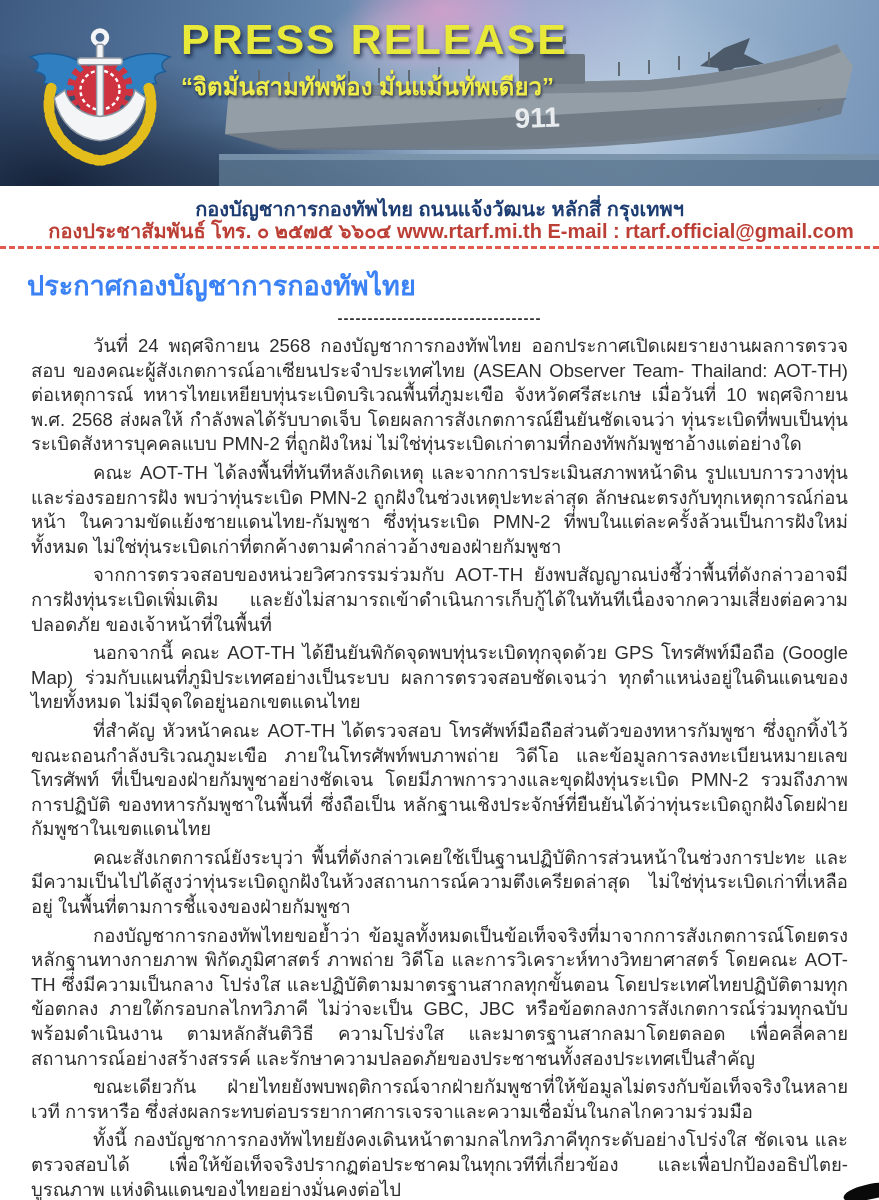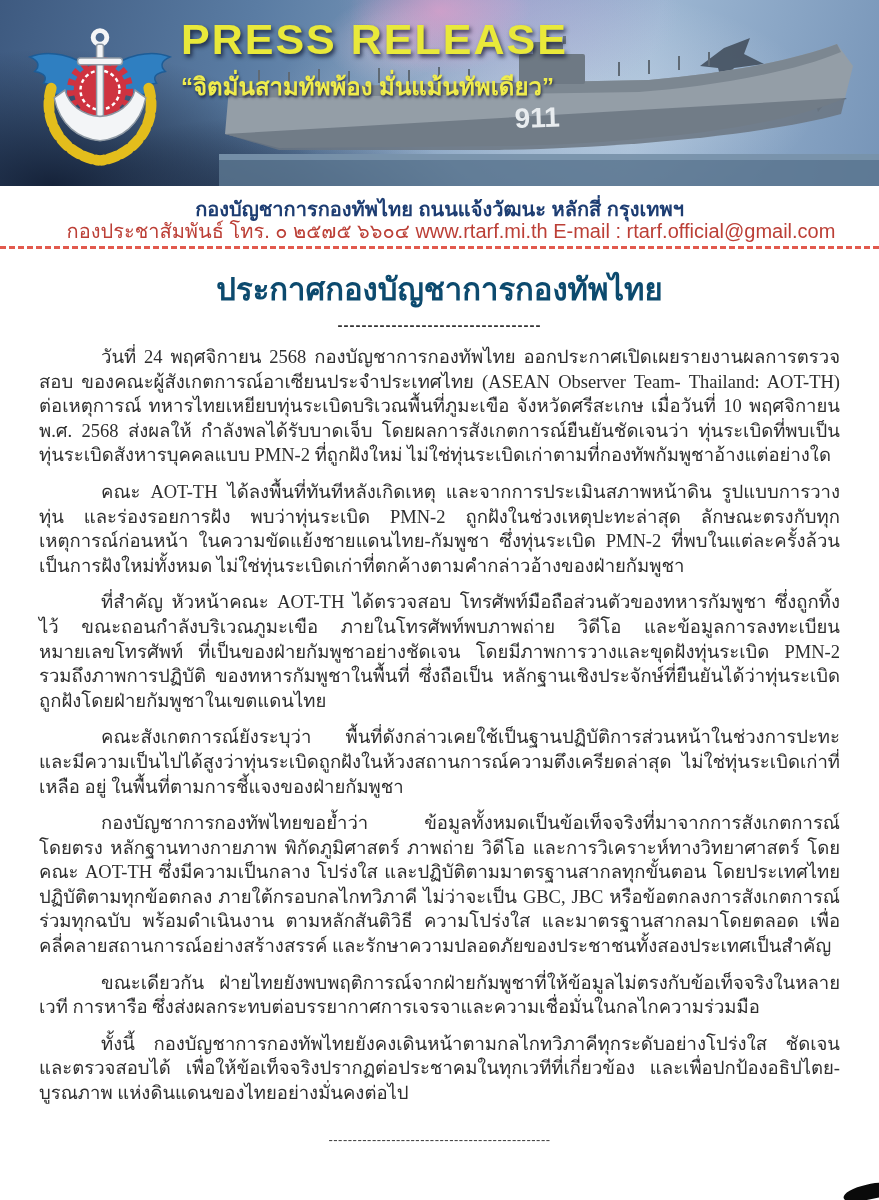--- a/index.html
+++ b/index.html
@@ -66,58 +66,57 @@
     padding-top: 13px;
     line-height: 21px;
   }
   .contact-line1 {
     font-size: 20px;
     font-weight: bold;
     color: #1d3d72;
   }
   .contact-line2 {
     font-size: 20px;
-    font-weight: normal;
+    font-weight: bold;
     color: #bc3f36;
     margin-top: 1px;
     margin-left: 23px;
   }
   .red-dashes {
     margin-top: 4px;
     border-top: 3px dashed #e25a4e;
     height: 0;
     width: 100%;
   }
 
   
   .doc { padding: 0 27px; color: #2b2b2b; }
   .doc-heading {
-    text-align: center;
-    font-size: 31px;
-    font-weight: bold;
-    color: #0c4a6e;
+    text-align: left;
+    font-size: 27px;
+    font-weight: bold;
+    color: #3b82f6;
     margin-top: 15px;
   }
   .doc-divider {
     text-align: center;
     font-size: 15px;
     font-weight: bold;
     color: #333;
     letter-spacing: 1px;
     margin-top: 2px;
   }
   .doc-body { margin-top: 8px; }
   .doc-body p {
-    margin: 12px;
+    margin: 4px;
     font-size: 18.5px;
     line-height: 24.6px;
     text-align: justify;
     text-indent: 62px;
     color: #2e2e2e;
-    font-family: Liberation Serif, serif;
   }
   .footer-divider {
     text-align: center;
     font-size: 13px;
     color: #3a3a3a;
     letter-spacing: 0.5px;
     margin-top: 26px;
   }
   .corner-mark {
     position: absolute;
@@ -212,20 +211,22 @@
   </div>
   <div class="red-dashes"></div>
 
   <div class="doc">
     <div class="doc-heading">ประกาศกองบัญชาการกองทัพไทย</div>
     <div class="doc-divider">----------------------------------</div>
 
     <div class="doc-body">
       <p>วันที่ 24 พฤศจิกายน 2568 กองบัญชาการกองทัพไทย ออกประกาศเปิดเผยรายงานผลการตรวจสอบ ของคณะผู้สังเกตการณ์อาเซียนประจำประเทศไทย (ASEAN Observer Team- Thailand: AOT-TH) ต่อเหตุการณ์ ทหารไทยเหยียบทุ่นระเบิดบริเวณพื้นที่ภูมะเขือ จังหวัดศรีสะเกษ เมื่อวันที่ 10 พฤศจิกายน พ.ศ. 2568 ส่งผลให้ กำลังพลได้รับบาดเจ็บ โดยผลการสังเกตการณ์ยืนยันชัดเจนว่า ทุ่นระเบิดที่พบเป็นทุ่นระเบิดสังหารบุคคลแบบ PMN-2 ที่ถูกฝังใหม่ ไม่ใช่ทุ่นระเบิดเก่าตามที่กองทัพกัมพูชาอ้างแต่อย่างใด</p>
       <p>คณะ AOT-TH ได้ลงพื้นที่ทันทีหลังเกิดเหตุ และจากการประเมินสภาพหน้าดิน รูปแบบการวางทุ่น และร่องรอยการฝัง พบว่าทุ่นระเบิด PMN-2 ถูกฝังในช่วงเหตุปะทะล่าสุด ลักษณะตรงกับทุกเหตุการณ์ก่อนหน้า ในความขัดแย้งชายแดนไทย-กัมพูชา ซึ่งทุ่นระเบิด PMN-2 ที่พบในแต่ละครั้งล้วนเป็นการฝังใหม่ทั้งหมด ไม่ใช่ทุ่นระเบิดเก่าที่ตกค้างตามคำกล่าวอ้างของฝ่ายกัมพูชา</p>
+      <p>จากการตรวจสอบของหน่วยวิศวกรรมร่วมกับ AOT-TH ยังพบสัญญาณบ่งชี้ว่าพื้นที่ดังกล่าวอาจมี การฝังทุ่นระเบิดเพิ่มเติม และยังไม่สามารถเข้าดำเนินการเก็บกู้ได้ในทันทีเนื่องจากความเสี่ยงต่อความปลอดภัย ของเจ้าหน้าที่ในพื้นที่</p>
+      <p>นอกจากนี้ คณะ AOT-TH ได้ยืนยันพิกัดจุดพบทุ่นระเบิดทุกจุดด้วย GPS โทรศัพท์มือถือ (Google Map) ร่วมกับแผนที่ภูมิประเทศอย่างเป็นระบบ ผลการตรวจสอบชัดเจนว่า ทุกตำแหน่งอยู่ในดินแดนของไทยทั้งหมด ไม่มีจุดใดอยู่นอกเขตแดนไทย</p>
       <p>ที่สำคัญ หัวหน้าคณะ AOT-TH ได้ตรวจสอบ โทรศัพท์มือถือส่วนตัวของทหารกัมพูชา ซึ่งถูกทิ้งไว้ ขณะถอนกำลังบริเวณภูมะเขือ ภายในโทรศัพท์พบภาพถ่าย วิดีโอ และข้อมูลการลงทะเบียนหมายเลขโทรศัพท์ ที่เป็นของฝ่ายกัมพูชาอย่างชัดเจน โดยมีภาพการวางและขุดฝังทุ่นระเบิด PMN-2 รวมถึงภาพการปฏิบัติ ของทหารกัมพูชาในพื้นที่ ซึ่งถือเป็น หลักฐานเชิงประจักษ์ที่ยืนยันได้ว่าทุ่นระเบิดถูกฝังโดยฝ่ายกัมพูชาในเขตแดนไทย</p>
       <p>คณะสังเกตการณ์ยังระบุว่า พื้นที่ดังกล่าวเคยใช้เป็นฐานปฏิบัติการส่วนหน้าในช่วงการปะทะ และมีความเป็นไปได้สูงว่าทุ่นระเบิดถูกฝังในห้วงสถานการณ์ความตึงเครียดล่าสุด ไม่ใช่ทุ่นระเบิดเก่าที่เหลือ อยู่ ในพื้นที่ตามการชี้แจงของฝ่ายกัมพูชา</p>
       <p>กองบัญชาการกองทัพไทยขอย้ำว่า ข้อมูลทั้งหมดเป็นข้อเท็จจริงที่มาจากการสังเกตการณ์โดยตรง หลักฐานทางกายภาพ พิกัดภูมิศาสตร์ ภาพถ่าย วิดีโอ และการวิเคราะห์ทางวิทยาศาสตร์ โดยคณะ AOT-TH ซึ่งมีความเป็นกลาง โปร่งใส และปฏิบัติตามมาตรฐานสากลทุกขั้นตอน โดยประเทศไทยปฏิบัติตามทุกข้อตกลง ภายใต้กรอบกลไกทวิภาคี ไม่ว่าจะเป็น GBC, JBC หรือข้อตกลงการสังเกตการณ์ร่วมทุกฉบับ พร้อมดำเนินงาน ตามหลักสันติวิธี ความโปร่งใส และมาตรฐานสากลมาโดยตลอด เพื่อคลี่คลายสถานการณ์อย่างสร้างสรรค์ และรักษาความปลอดภัยของประชาชนทั้งสองประเทศเป็นสำคัญ</p>
       <p>ขณะเดียวกัน ฝ่ายไทยยังพบพฤติการณ์จากฝ่ายกัมพูชาที่ให้ข้อมูลไม่ตรงกับข้อเท็จจริงในหลายเวที การหารือ ซึ่งส่งผลกระทบต่อบรรยากาศการเจรจาและความเชื่อมั่นในกลไกความร่วมมือ</p>
       <p>ทั้งนี้ กองบัญชาการกองทัพไทยยังคงเดินหน้าตามกลไกทวิภาคีทุกระดับอย่างโปร่งใส ชัดเจน และตรวจสอบได้ เพื่อให้ข้อเท็จจริงปรากฏต่อประชาคมในทุกเวทีที่เกี่ยวข้อง และเพื่อปกป้องอธิปไตย-บูรณภาพ แห่งดินแดนของไทยอย่างมั่นคงต่อไป</p>
     </div>
 
     <div class="footer-divider">----------------------------------------------</div>
   </div>
 

